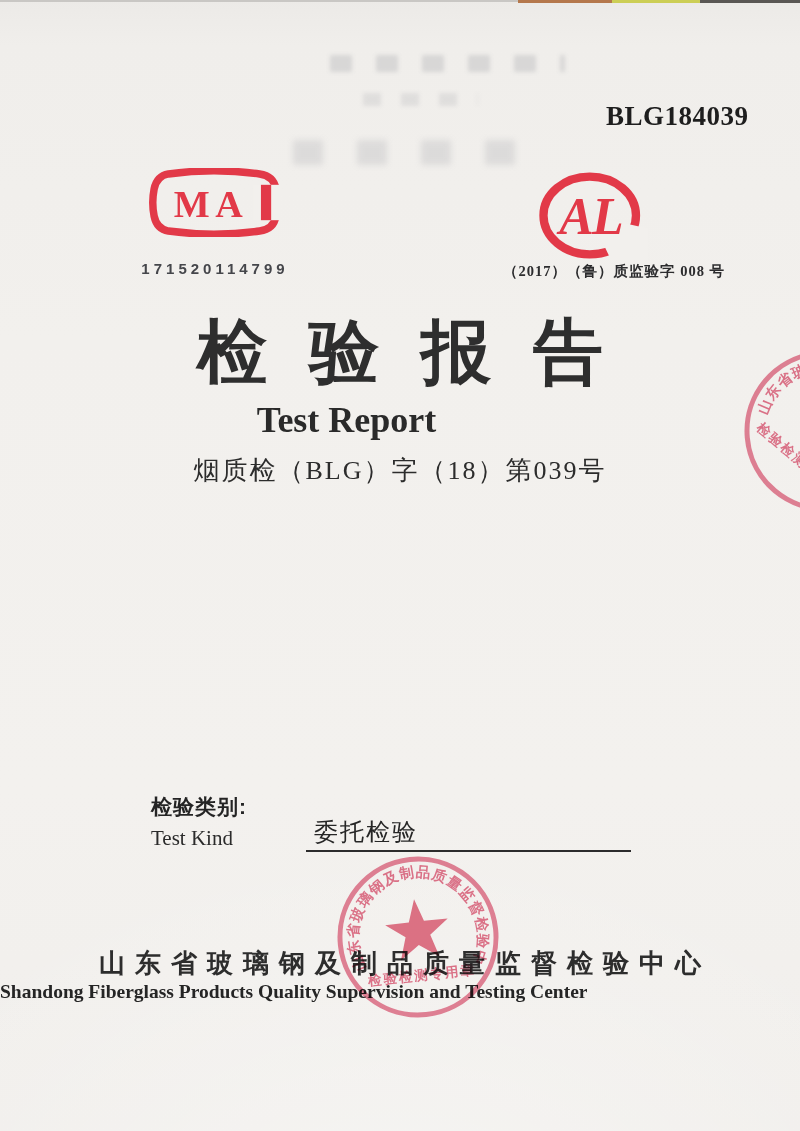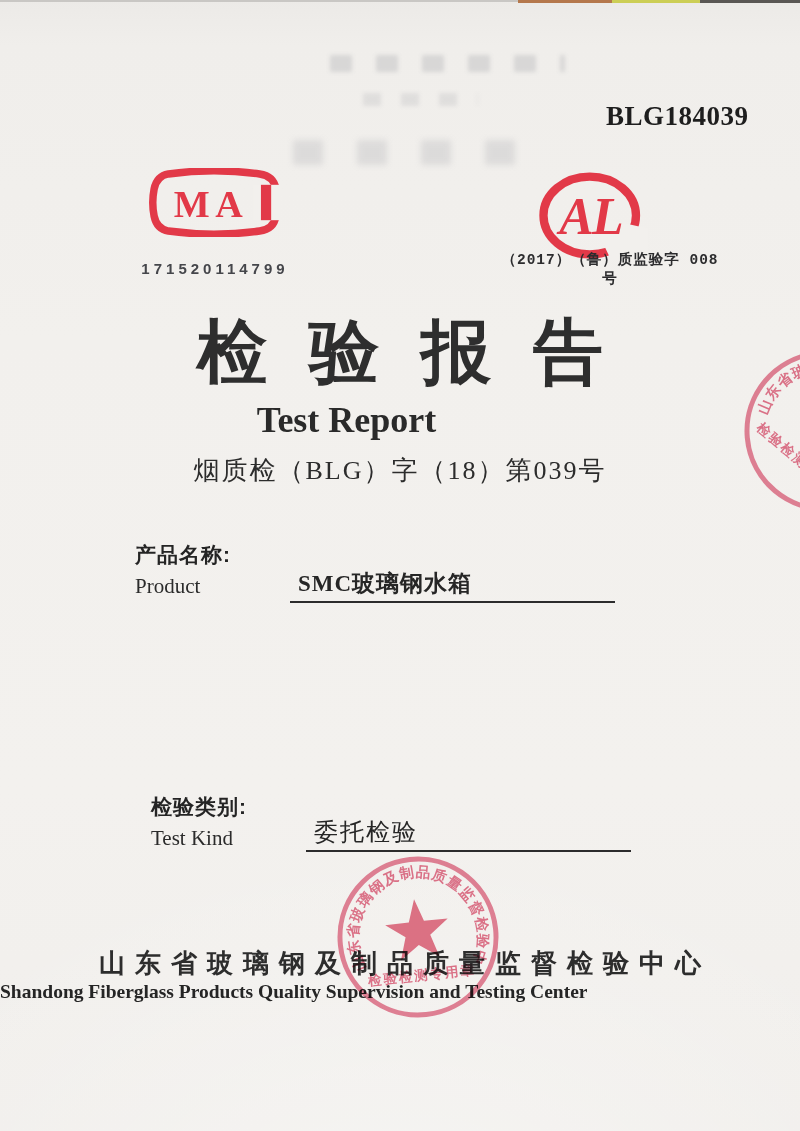--- a/index.html
+++ b/index.html
@@ -26,22 +26,22 @@
       background:repeating-linear-gradient(90deg,rgba(138,140,148,.6) 0 18px,rgba(0,0,0,0) 18px 38px);}
   .g3{left:293px;top:140px;width:224px;height:25px;opacity:.35;filter:blur(3px);
       background:repeating-linear-gradient(90deg,rgba(145,147,155,.6) 0 30px,rgba(0,0,0,0) 30px 64px);}
 
   .blg-code{left:606px;top:101px;width:160px;font-weight:bold;font-size:27px;letter-spacing:.5px;color:#1e1e1e;}
 
   .cma-logo{left:148px;top:168px;width:132px;height:69px;}
   .cma-number{left:140px;top:260px;width:150px;text-align:center;
       font-family:"Liberation Sans",sans-serif;font-weight:bold;font-size:15px;letter-spacing:4px;color:#45464b;}
   .cal-logo{left:537px;top:171px;width:111px;height:89px;}
-  .cal-number{left:495px;top:250px;width:230px;text-align:center;
-      font-family:Liberation Mono, monospace;font-weight:bold;font-size:14.5px;letter-spacing:1px;color:#2c2c2e;}
+  .cal-number{left:495px;top:262px;width:230px;text-align:right;
+      font-family:Liberation Serif, serif;font-weight:bold;font-size:14.5px;letter-spacing:1px;color:#2c2c2e;}
 
   .title-zh{left:0;top:312px;width:800px;text-align:center;
       font-family:"Liberation Sans",sans-serif;font-weight:900;font-size:70px;line-height:80px;
       letter-spacing:42px;transform:translateX(21px);color:#2e2e2e;}
   .title-en{left:0;top:399px;width:693px;text-align:center;font-weight:bold;font-size:36px;color:#2a2a2a;}
   .report-no{left:0;top:453px;width:800px;text-align:center;font-size:26px;letter-spacing:2px;color:#2c2c2c;}
 
   .field{position:absolute;left:135px;width:490px;height:64px;}
   .f1{top:541px;} .f2{top:626px;} .f3{top:711px;} .f4{top:793px;margin-left:16px;}
   .label-zh{position:absolute;left:0;top:0;font-family:"Liberation Sans",sans-serif;
@@ -92,27 +92,20 @@
     <ellipse cx="57" cy="48" rx="50" ry="42" fill="none" stroke="#e23948" stroke-width="9"></ellipse>
     <polygon points="57,48 120,62 120,96 80,96" fill="#f2f0ed"></polygon>
     <text x="24" y="68" font-size="56" font-weight="bold" font-style="italic" letter-spacing="-2" font-family="Liberation Sans, sans-serif" fill="#e23948">AL</text>
   </svg>
   <div class="abs cal-number">（2017）（鲁）质监验字 008 号</div>
 
   <div class="abs title-zh">检验报告</div>
   <div class="abs title-en">Test Report</div>
   <div class="abs report-no">烟质检（BLG）字（18）第039号</div>
 
-  <div class="field f1">
-    <div class="label-zh">产品名称:</div>
-    <div class="label-en">Product</div>
-    <div class="value-line">
-      <span class="value">SMC玻璃钢水箱</span>
-    </div>
-  </div>
   <div class="field f4">
     <div class="label-zh">检验类别:</div>
     <div class="label-en">Test Kind</div>
     <div class="value-line">
       <span class="value">委托检验</span>
     </div>
   </div>
 
   <div class="abs footer-zh">山东省玻璃钢及制品质量监督检验中心</div>
   <div class="abs footer-en">Shandong Fiberglass Products Quality Supervision and Testing Center</div>

